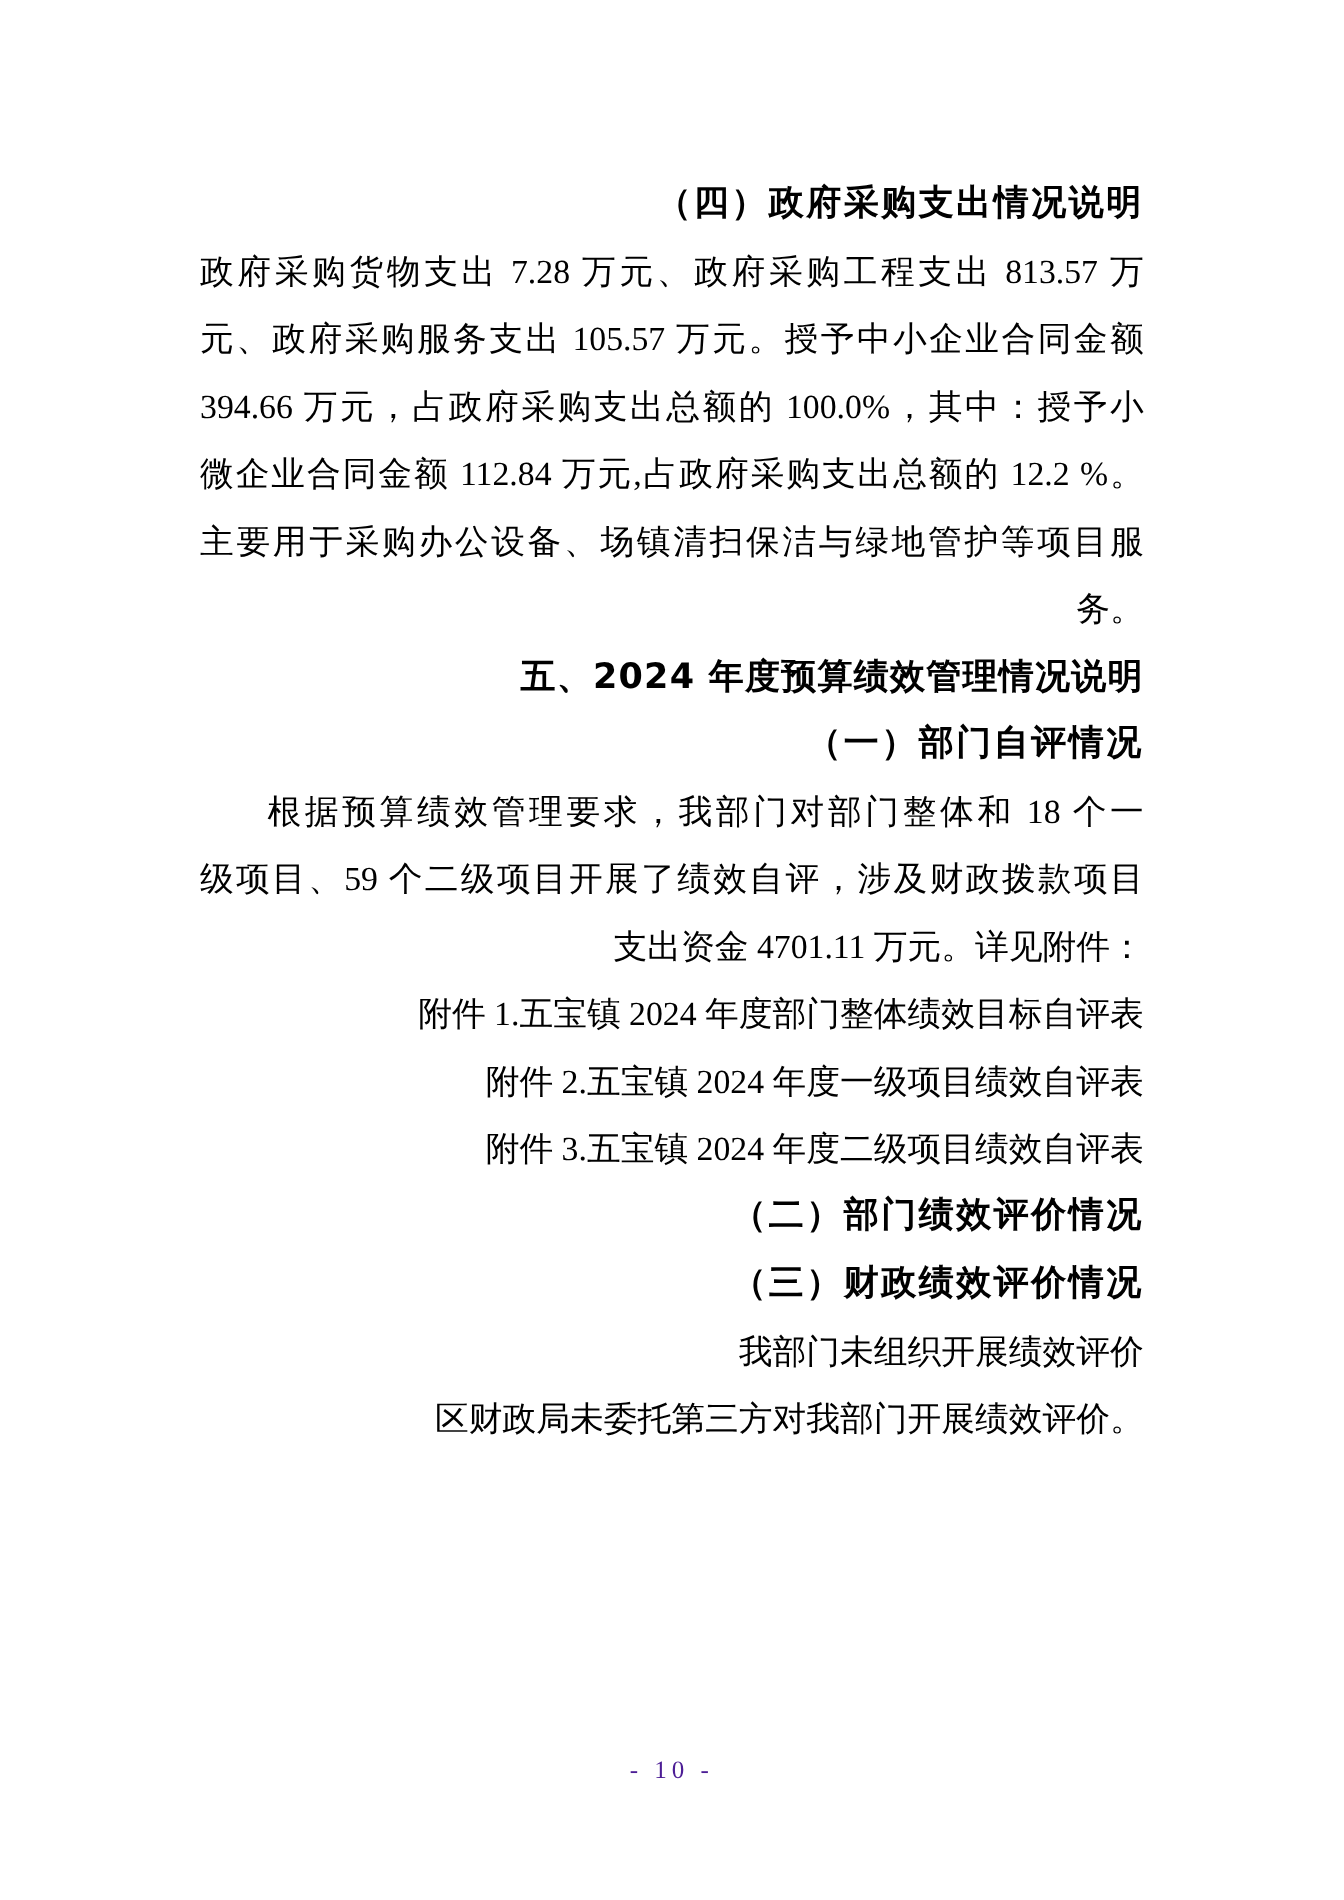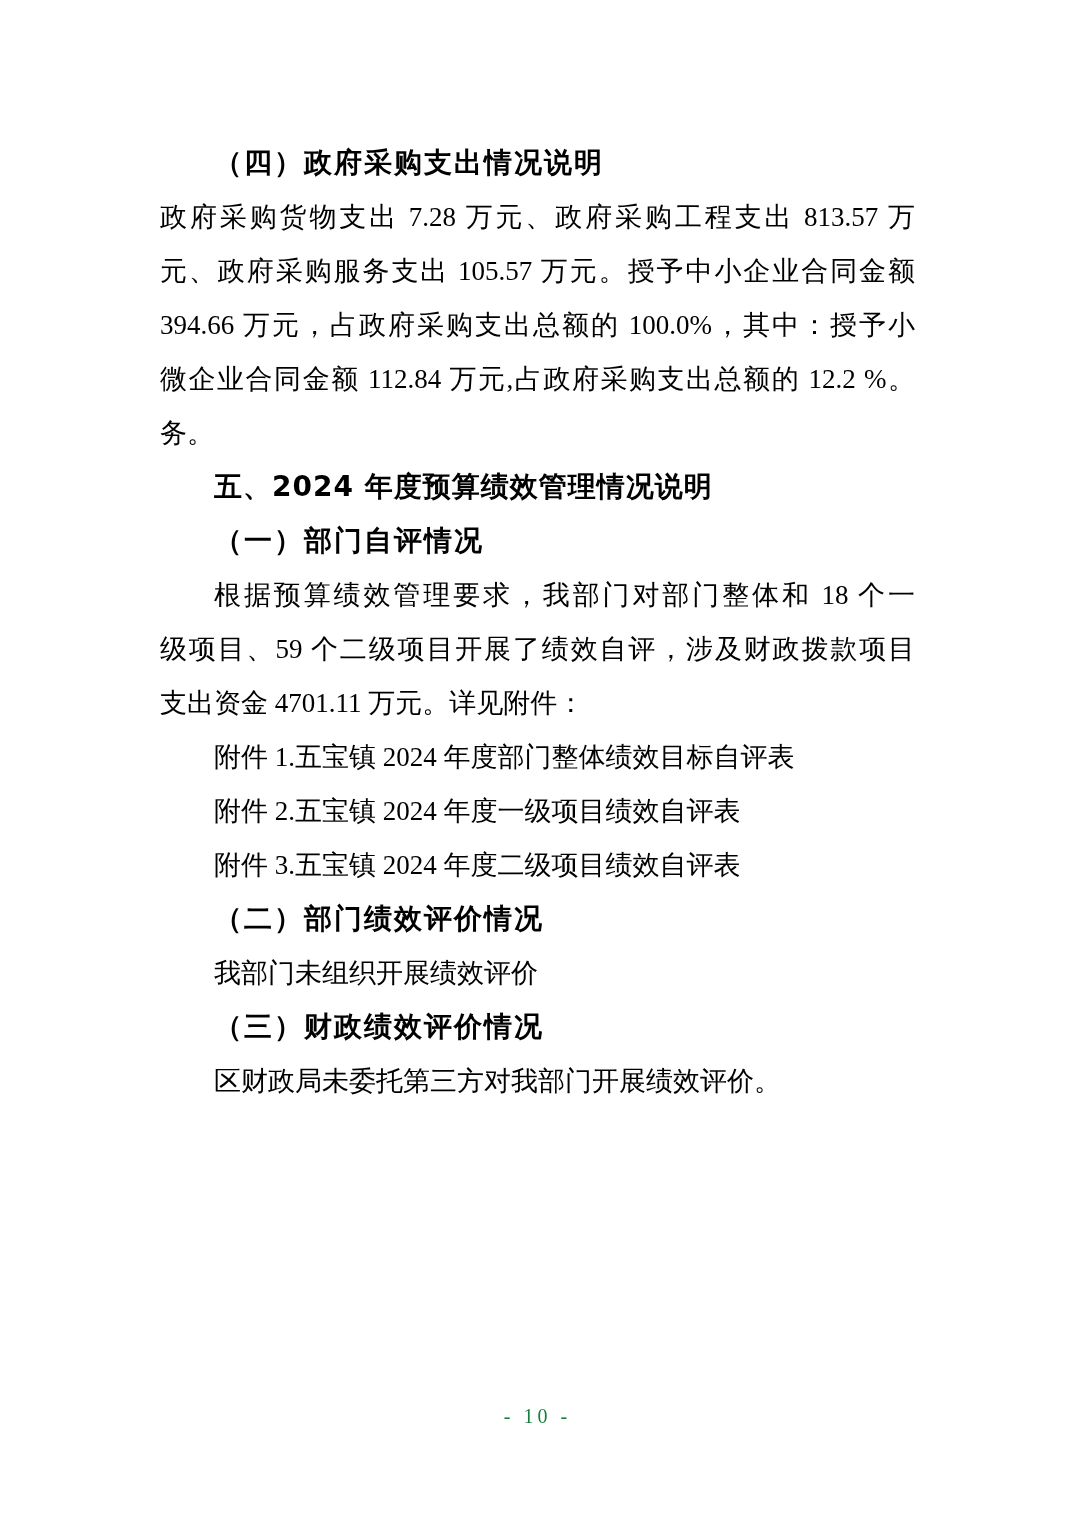--- a/index.html
+++ b/index.html
@@ -21,20 +21,21 @@
     left: 160px;
     top: 136px;
     width: 755px;
   }
   .line {
     height: 54px;
     line-height: 54px;
     font-size: 27px;
     color: #000000;
     white-space: nowrap;
+    text-align: right;
   }
   .indent {
     text-indent: 54px;
   }
   .justify {
     white-space: normal;
     text-align: justify;
     text-align-last: justify;
   }
   .kai-heading {
@@ -49,51 +50,52 @@
     letter-spacing: 1px;
   }
   .footer {
     position: absolute;
     left: 0;
     top: 1405px;
     width: 1075px;
     text-align: center;
     font-size: 20px;
     letter-spacing: 4px;
-    color: #15803d;
+    color: #4c1d95;
   }
 </style>
 </head>
 <body>
 
 <div class="page">
   <div class="content">
 
     <div class="line kai-heading indent">（四）政府采购支出情况说明</div>
 
     <div class="line justify">政府采购货物支出 7.28 万元、政府采购工程支出 813.57 万</div>
     <div class="line justify">元、政府采购服务支出 105.57 万元。授予中小企业合同金额</div>
     <div class="line justify">394.66 万元，占政府采购支出总额的 100.0%，其中：授予小</div>
     <div class="line justify">微企业合同金额 112.84 万元,占政府采购支出总额的 12.2 %。</div>
+    <div class="line justify">主要用于采购办公设备、场镇清扫保洁与绿地管护等项目服</div>
     <div class="line">务。</div>
 
     <div class="line hei-heading indent">五、2024 年度预算绩效管理情况说明</div>
 
     <div class="line kai-heading indent">（一）部门自评情况</div>
 
     <div class="line justify indent">根据预算绩效管理要求，我部门对部门整体和 18 个一</div>
     <div class="line justify">级项目、59 个二级项目开展了绩效自评，涉及财政拨款项目</div>
     <div class="line">支出资金 4701.11 万元。详见附件：</div>
 
     <div class="line indent">附件 1.五宝镇 2024 年度部门整体绩效目标自评表</div>
     <div class="line indent">附件 2.五宝镇 2024 年度一级项目绩效自评表</div>
     <div class="line indent">附件 3.五宝镇 2024 年度二级项目绩效自评表</div>
 
     <div class="line kai-heading indent">（二）部门绩效评价情况</div>
+    <div class="line kai-heading indent">（三）财政绩效评价情况</div>
+
     <div class="line indent">我部门未组织开展绩效评价</div>
-
-    <div class="line kai-heading indent">（三）财政绩效评价情况</div>
     <div class="line indent">区财政局未委托第三方对我部门开展绩效评价。</div>
 
   </div>
 
   <div class="footer">- 10 -</div>
 </div>
 
 </body></html>

